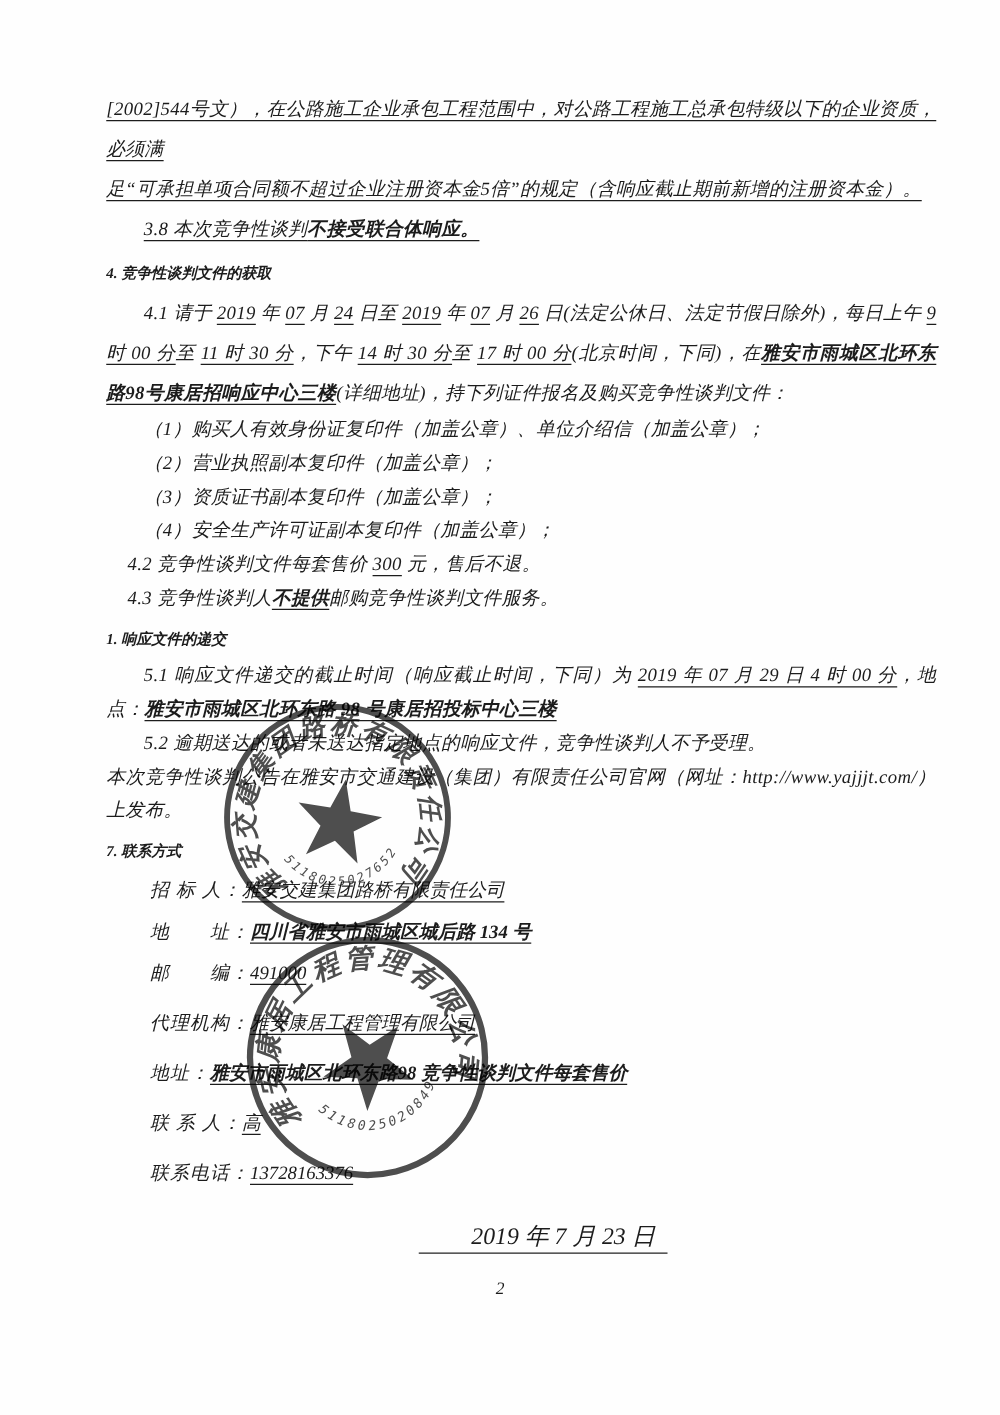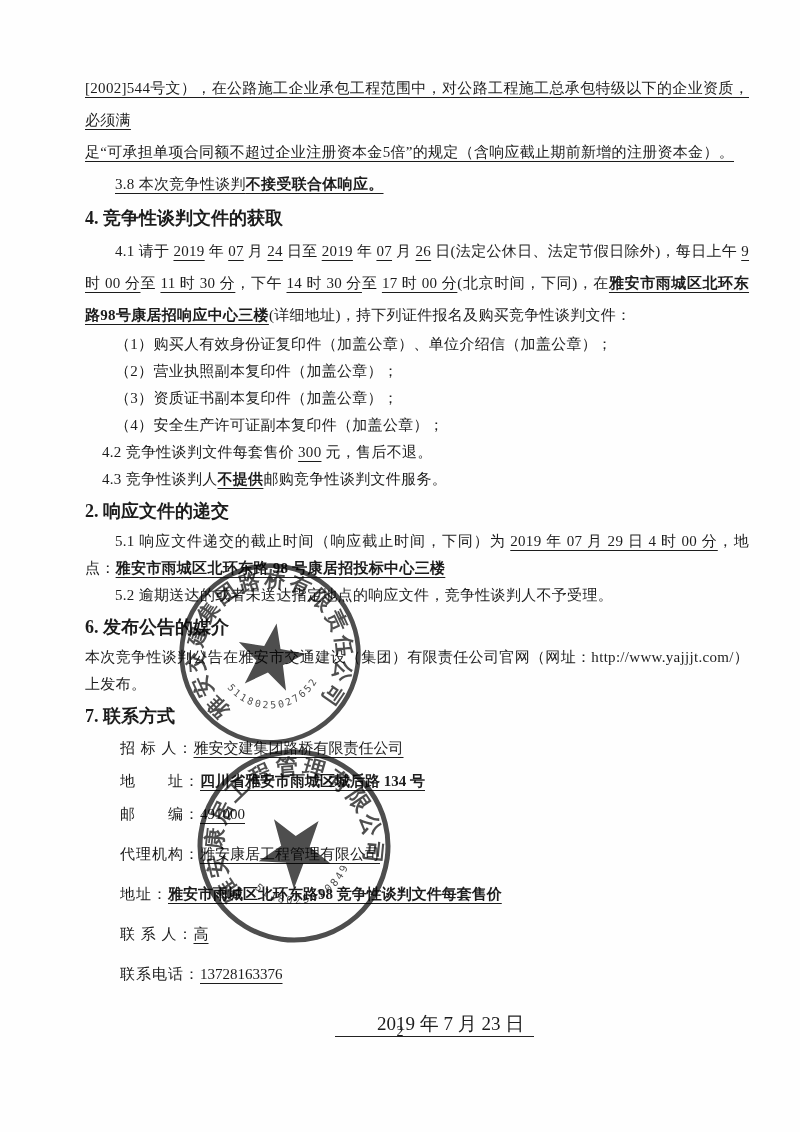--- a/index.html
+++ b/index.html
@@ -1,26 +1,27 @@
 <!DOCTYPE html>
 <html><head>
 <meta charset="utf-8">
 <style>
   html,body{margin:0;padding:0;background:#ffffff;}
   .page{
     position:relative;width:800px;height:1132px;margin:0 auto;
     background:#fefefe;overflow:hidden;
     font-family:"Liberation Serif","DejaVu Serif",serif;
     color:#1c1c1c;
+    font-style:italic;
   }
   .content{position:absolute;left:85px;top:72px;width:664px;}
   .para{font-size:15px;line-height:32px;margin:0;text-align:justify;letter-spacing:.3px;}
   .tight{line-height:27px;}
   .indent{text-indent:30px;}
-  .heading{font-size:18px;font-weight:bold;line-height:30px;margin:3px 0 2px 0;}
+  .heading{font-size:12px;font-weight:bold;line-height:30px;margin:3px 0 2px 0;}
   .u{text-decoration:underline;text-underline-offset:4px;text-decoration-thickness:1px;}
   .b{font-weight:bold;}
   .block{display:block;}
   .list-item{margin-left:30px;line-height:27px;}
   .sub{margin-left:17px;}
   .contacts{margin-top:6px;}
   .contact-row{font-size:15px;line-height:22px;margin:0 0 11px 35px;}
   .contact-row.gap-top{margin-top:18px;}
   .contact-row .label{letter-spacing:1px;}
   .date-line{margin:26px 0 0 250px;font-size:19px;}
@@ -63,29 +64,28 @@
     <p class="para list-item">（4）安全生产许可证副本复印件（加盖公章）；</p>
 
     <p class="para tight sub">
       <span>4.2 竞争性谈判文件每套售价 </span><span class="u">300</span><span> 元，售后不退。</span>
     </p>
 
     <p class="para tight sub">
       <span>4.3 竞争性谈判人</span><span class="u b">不提供</span><span>邮购竞争性谈判文件服务。</span>
     </p>
 
-    <p class="heading">2. 响应文件的递交</p>
+    <p class="heading">1. 响应文件的递交</p>
 
     <p class="para tight indent">
       <span>5.1 响应文件递交的截止时间（响应截止时间，下同）为 </span><span class="u">2019 年 07 月 29 日 4 时 00 分</span><span>，地点：</span><span class="u b">雅安市雨城区北环东路 98 号康居招投标中心三楼</span>
     </p>
 
     <p class="para tight indent">5.2 逾期送达的或者未送达指定地点的响应文件，竞争性谈判人不予受理。</p>
 
-    <p class="heading">6. 发布公告的媒介</p>
 
     <p class="para tight">本次竞争性谈判公告在雅安市交通建设（集团）有限责任公司官网（网址：http://www.yajjjt.com/）上发布。</p>
 
     <p class="heading">7. 联系方式</p>
 
     <div class="contacts">
       <div class="contact-row">
         <span class="label">招 标 人：</span><span class="u">雅安交建集团路桥有限责任公司</span>
       </div>
       <div class="contact-row">

